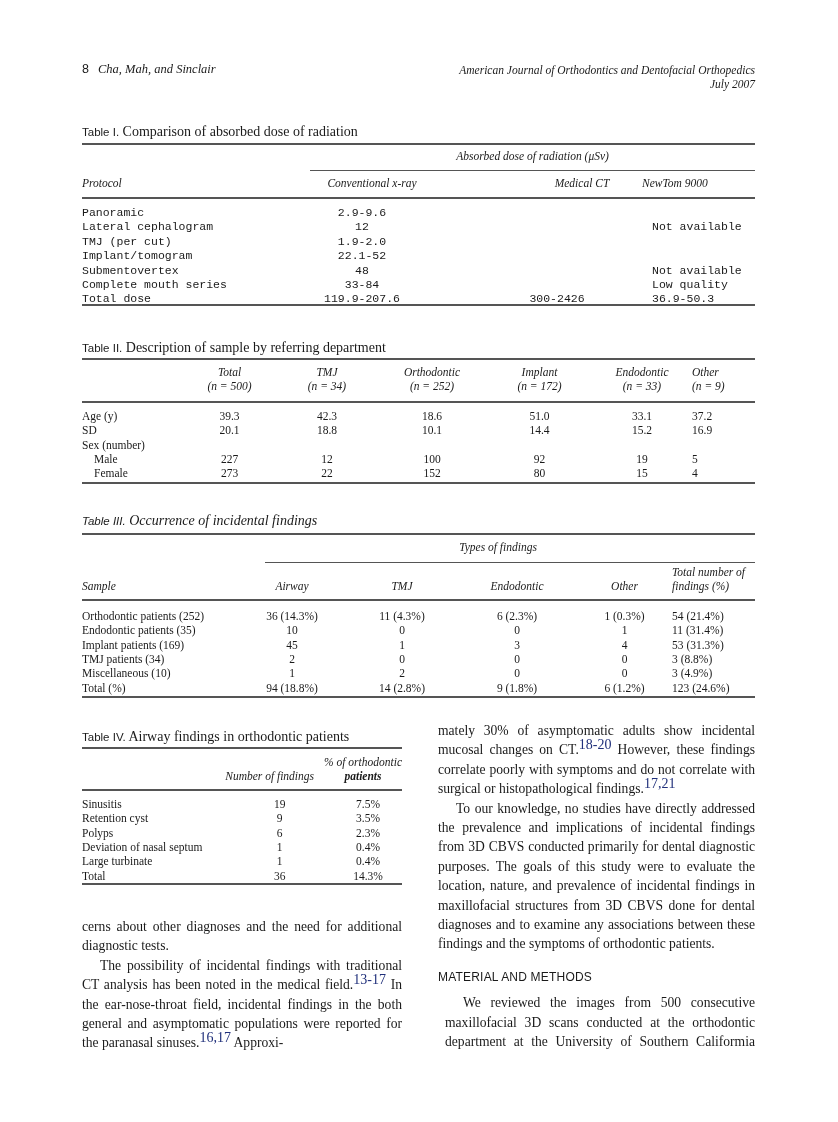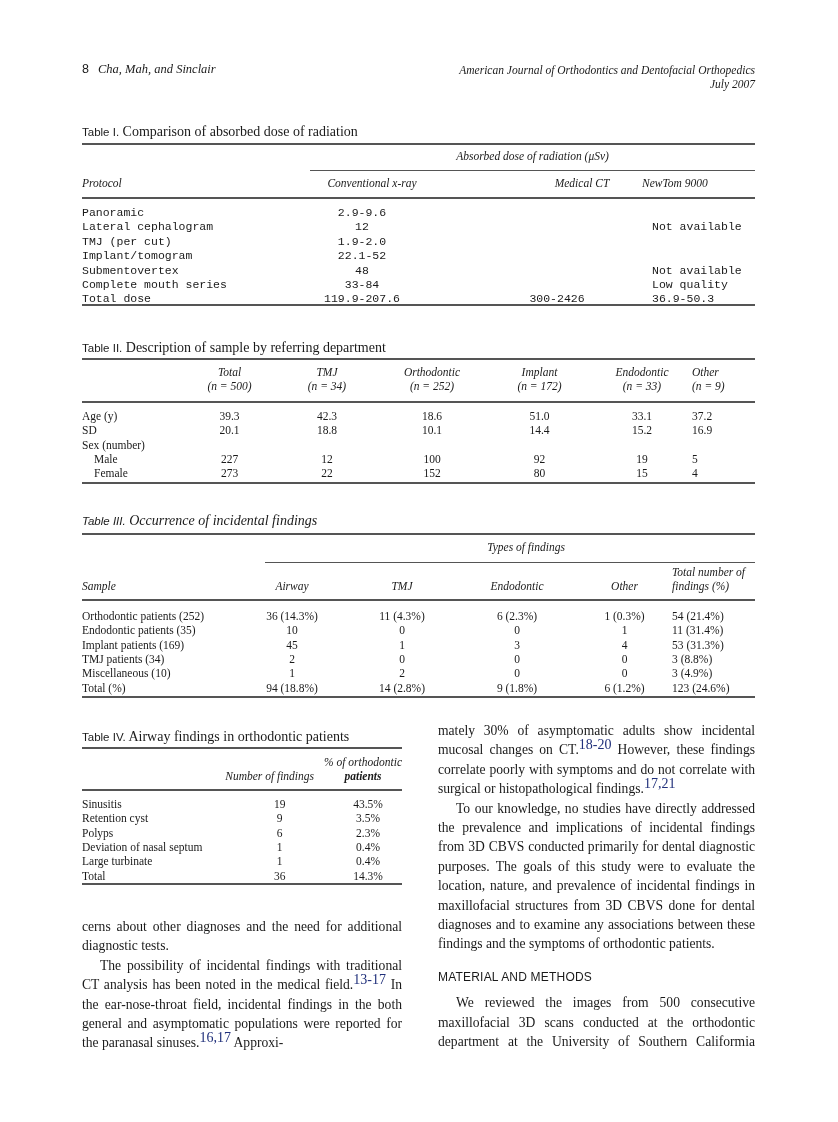--- a/index.html
+++ b/index.html
@@ -20,21 +20,21 @@
   td, th { padding: 0; line-height: 14.4px; font-weight: normal; white-space: nowrap; }
   th { font-style: italic; }
   .c { text-align: center; }
   .r { text-align: left; }
   .l { text-align: left; }
   .indent { padding-left: 12px; }
 
   .col { position: absolute; font-size: 13.6px; line-height: 19.4px; text-align: justify; }
   .col p { margin: 0; }
   .col p.ind { text-indent: 18px; }
-  .col .last { text-align-last: justify; }
+  .col .last { text-align-last: justify; margin-left: 7px; }
   sup { font-size: 14px; color: #1f2f7a; line-height: 0; vertical-align: 5px; }
   .sechead { font-family: "Liberation Sans", sans-serif; font-size: 12px; margin: 14px 0 6px; letter-spacing: 0.2px; }
 </style>
 </head>
 <body>
 
 <div class="page">
 
   <div class="header">
     <span class="pnum">8</span>
@@ -209,21 +209,21 @@
       </tr>
     </tbody>
   </table>
   <div class="rule" style="top:482px; width:673px;"></div>
 
   <div class="tcap" style="top:513px;font-style:italic;">
     <span class="tlabel">Table III.</span>
     <span>Occurrence of incidental findings</span>
   </div>
   <div class="rule" style="top:533px; width:673px;"></div>
-  <div style="position:absolute; left:199px; width:490px; top:541px; text-align:center; font-style:italic; font-size:11.5px;">Types of findings</div>
+  <div style="position:absolute; left:171px; width:490px; top:541px; text-align:center; font-style:italic; font-size:11.5px;">Types of findings</div>
   <div class="rule thin" style="left:183px; width:490px; top:562px;"></div>
   <table class="tbl" style="top:565px; width:673px;">
     <colgroup>
         <col style="width:155px">
         <col style="width:110px">
         <col style="width:110px">
         <col style="width:120px">
         <col style="width:95px">
         <col style="width:83px">
       </colgroup>
@@ -325,21 +325,21 @@
           <td colspan="3" style="height:5px; border-bottom:2px solid #555;"></td>
         </tr>
       <tr>
           <td colspan="3" style="height:6px;"></td>
         </tr>
     </thead>
     <tbody>
       <tr>
         <td class="l">Sinusitis</td>
         <td class="c" style="padding-left:20px;">19</td>
-        <td class="c" style="padding-left:20px;">43.5%</td>
+        <td class="c" style="padding-left:20px;">7.5%</td>
       </tr>
       <tr>
         <td class="l">Retention cyst</td>
         <td class="c" style="padding-left:20px;">9</td>
         <td class="c" style="padding-left:20px;">3.5%</td>
       </tr>
       <tr>
         <td class="l">Polyps</td>
         <td class="c" style="padding-left:20px;">6</td>
         <td class="c" style="padding-left:20px;">2.3%</td>

